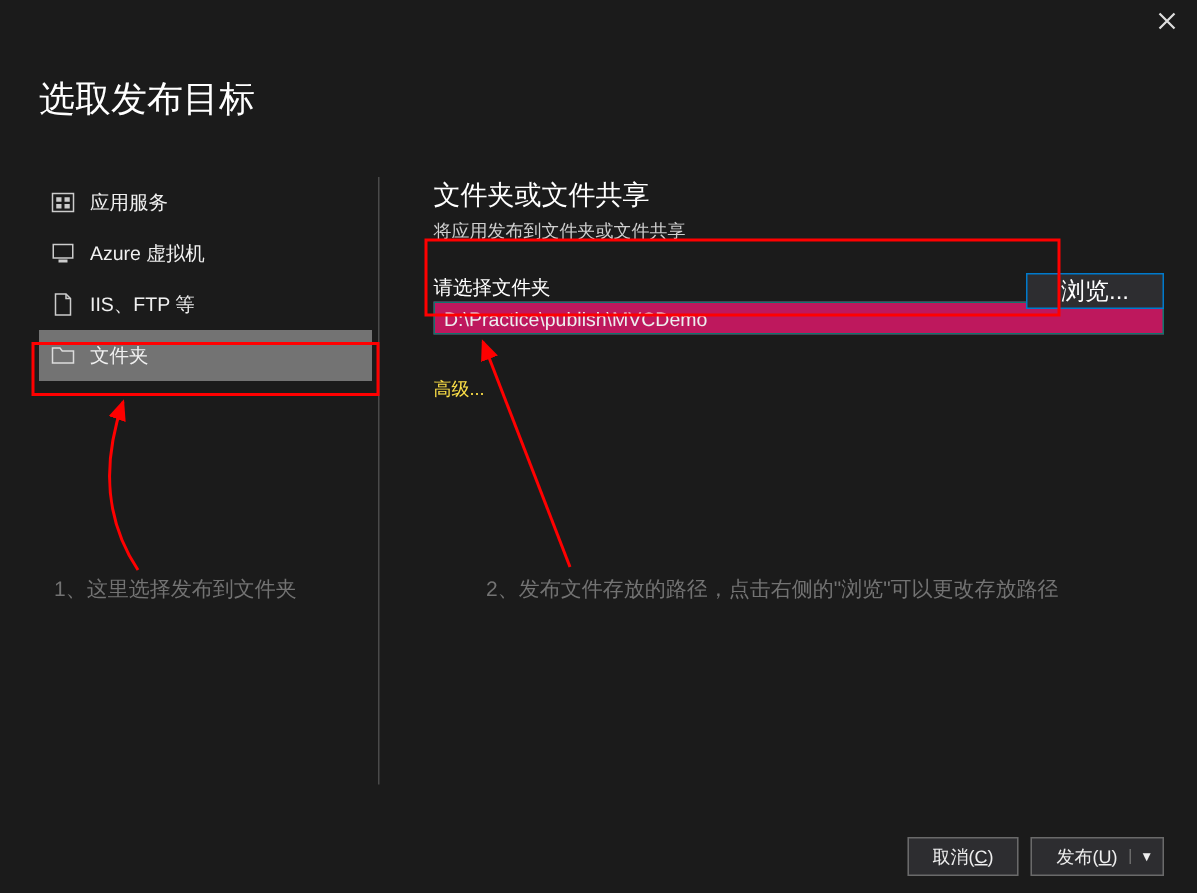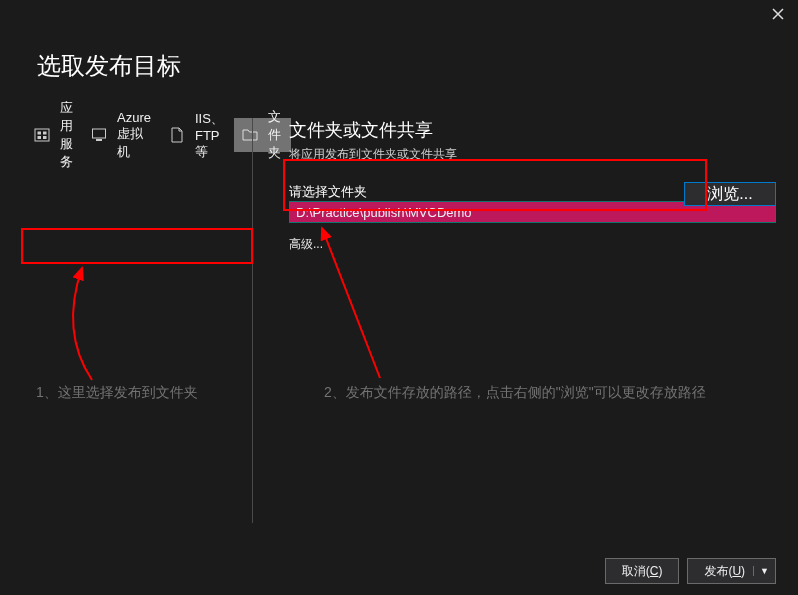--- a/index.html
+++ b/index.html
@@ -20,38 +20,38 @@
       height: 20px;
       font-size: 14px;
       color: #ddd;
       display: flex;
       align-items: center;
       justify-content: center;
       cursor: pointer;
     }
     .title {
       position: absolute;
-      left: 37px;
+      left: 26px;
       top: 50px;
       font-size: 24px;
       font-weight: 400;
       color: #fff;
     }
     .main {
       position: absolute;
       left: 26px;
       right: 22px;
       top: 100px;
       bottom: 72px;
       display: flex;
     }
     .sidebar {
       width: 222px;
       display: flex;
-      flex-direction: row;
+      flex-direction: column;
       padding-top: 18px;
     }
     .sidebar-item {
       height: 34px;
       display: flex;
       align-items: center;
       gap: 10px;
       padding: 0 10px 0 8px;
       font-size: 13px;
       color: #f0f0f0;
@@ -139,23 +139,23 @@
     .red-box-content {
       position: absolute;
       top: 59px;
       left: -6px;
       width: 424px;
       height: 52px;
       border: 2px solid #ff0000;
       pointer-events: none;
     }
     .adv-link {
-      margin-top: 13px;
+      margin-top: 28px;
       font-size: 12px;
-      color: #e5e5e5;
+      color: #fde047;
       cursor: pointer;
     }
     .annotation {
       position: absolute;
       font-size: 14px;
       color: #737373;
       pointer-events: none;
     }
     .ann1 { left: 36px; top: 384px; }
     .ann2 { left: 324px; top: 384px; }

